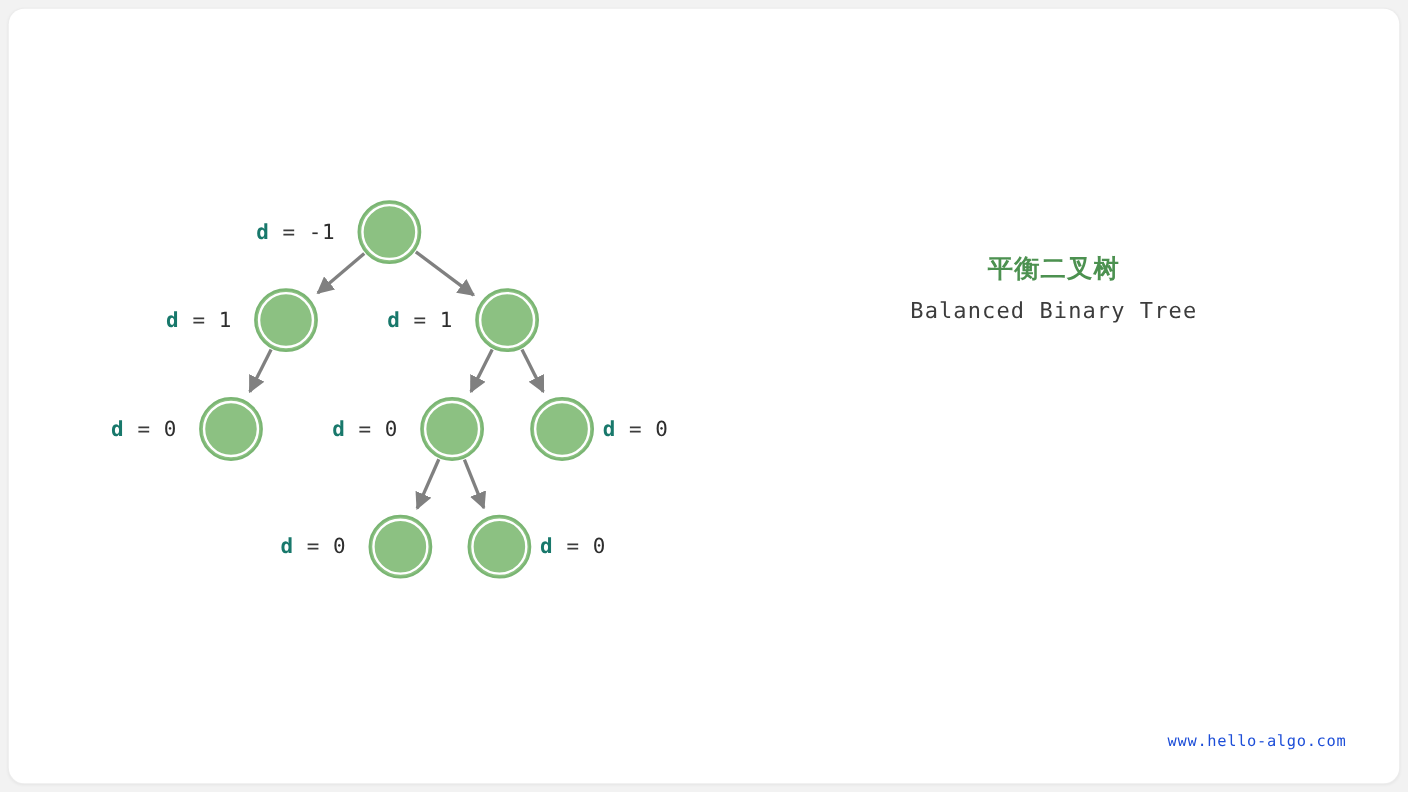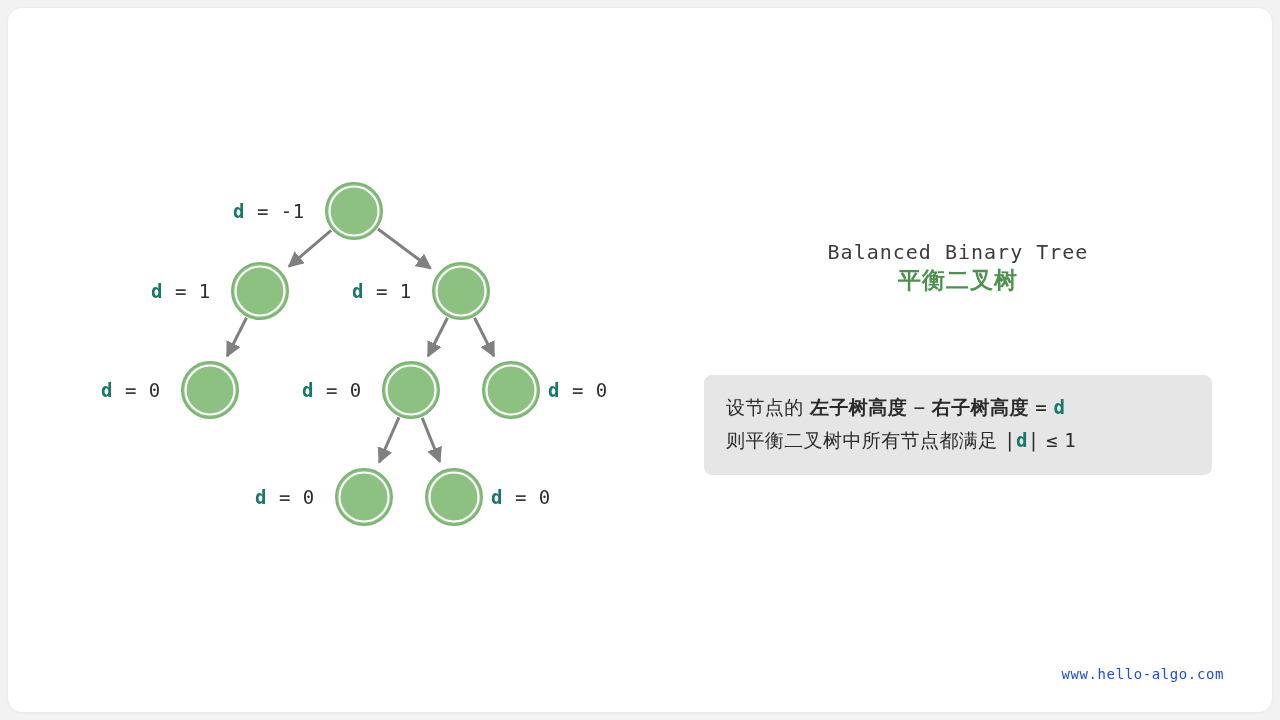--- a/index.html
+++ b/index.html
@@ -162,36 +162,20 @@
       <div class="node-label" style="left: 143px; top: 272px;"><span class="d">d</span><span class="eq"> = </span><span class="val">1</span></div>
       <div class="node-label" style="left: 344px; top: 272px;"><span class="d">d</span><span class="eq"> = </span><span class="val">1</span></div>
       <div class="node-label" style="left: 93px; top: 371px;"><span class="d">d</span><span class="eq"> = </span><span class="val">0</span></div>
       <div class="node-label" style="left: 294px; top: 371px;"><span class="d">d</span><span class="eq"> = </span><span class="val">0</span></div>
       <div class="node-label" style="left: 540px; top: 371px;"><span class="d">d</span><span class="eq"> = </span><span class="val">0</span></div>
       <div class="node-label" style="left: 247px; top: 478px;"><span class="d">d</span><span class="eq"> = </span><span class="val">0</span></div>
       <div class="node-label" style="left: 483px; top: 478px;"><span class="d">d</span><span class="eq"> = </span><span class="val">0</span></div>
     </div>
 
   <div id="info-panel">
+    <div id="panel-title">平衡二叉树</div>
     <div id="panel-subtitle">Balanced Binary Tree</div>
-    <div id="panel-title">平衡二叉树</div>
   </div>
 
-  <div id="note-box">
-    <div class="note-line">
-      <span>设节点的</span>
-      <span class="bold">左子树高度</span>
-      <span class="mono">−</span>
-      <span class="bold">右子树高度</span>
-      <span class="mono">=</span>
-      <span class="teal mono">d</span>
-    </div>
-    <div class="note-line">
-      <span>则平衡二叉树中所有节点都满足</span>
-      <span class="mono">|</span><span class="teal mono">d</span><span class="mono">|</span>
-      <span class="mono">≤</span>
-      <span class="mono">1</span>
-    </div>
-  </div>
 
   <div id="watermark">www.hello-algo.com</div>
 
 </div>
 
 </body></html>

